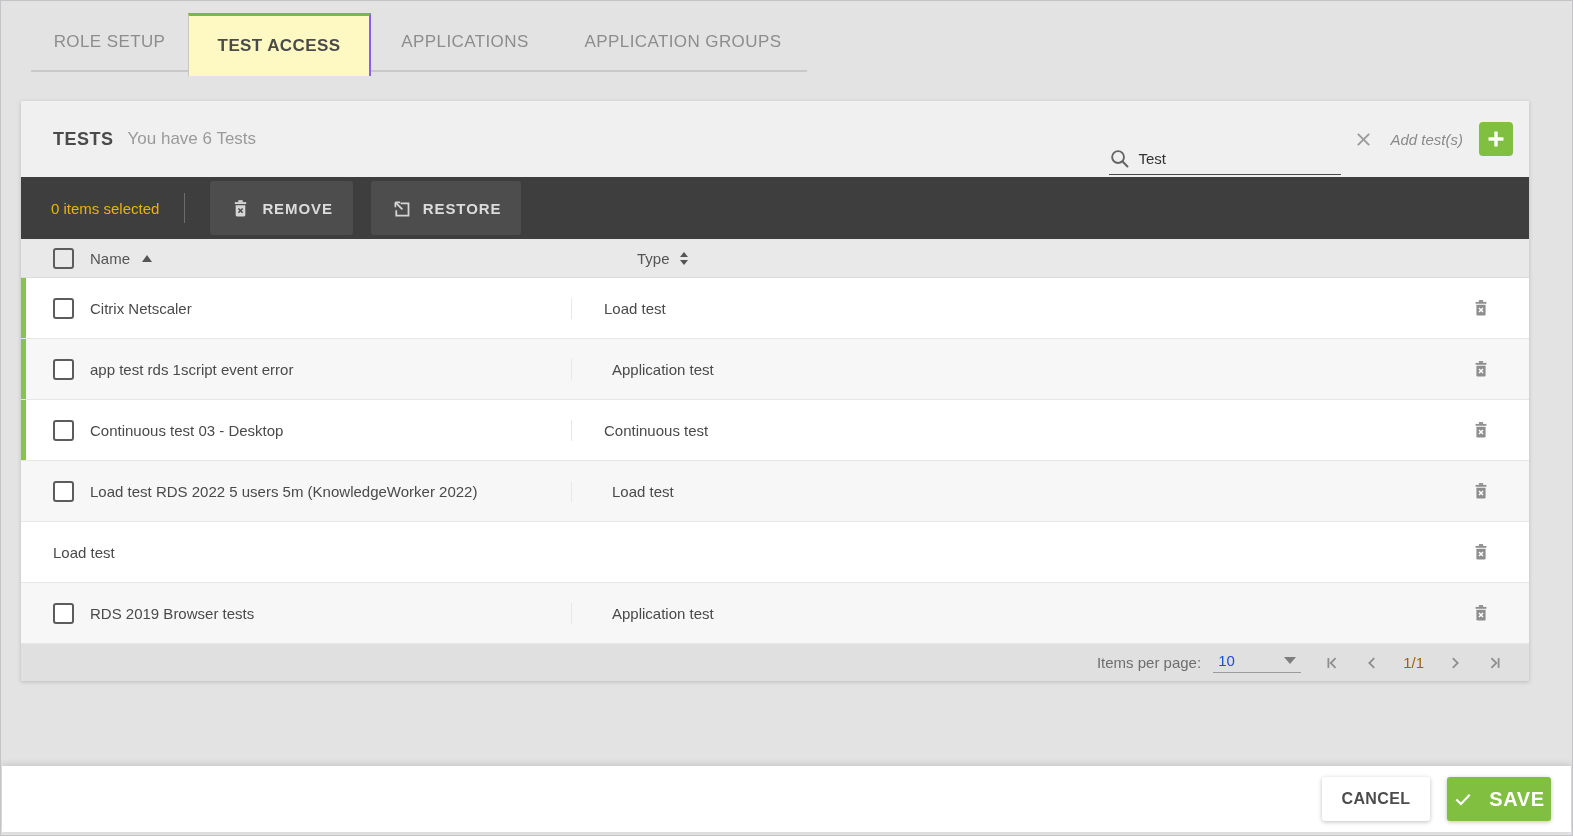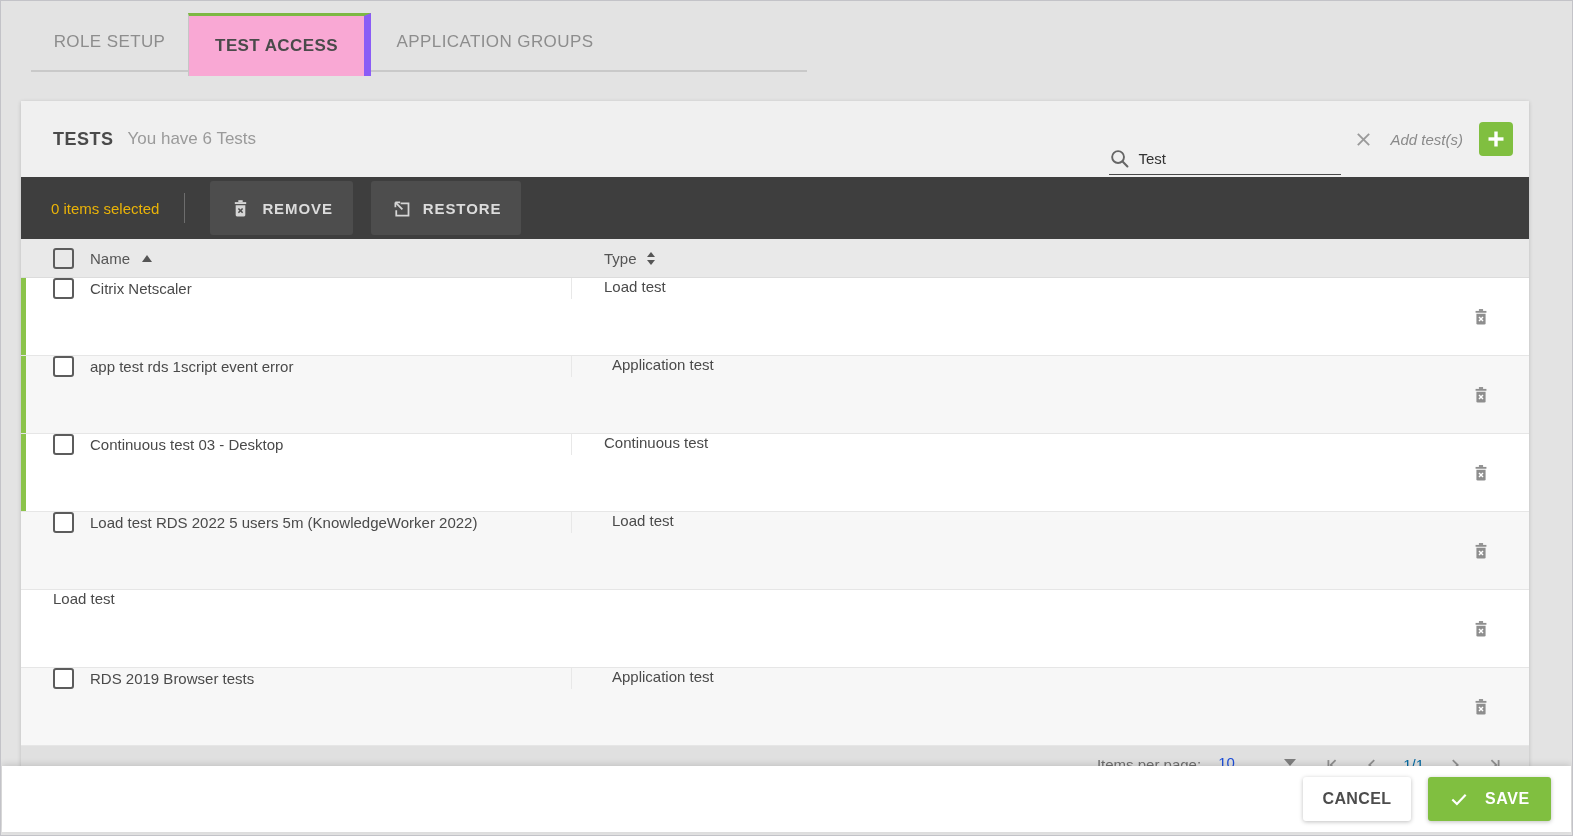--- a/index.html
+++ b/index.html
@@ -9,22 +9,22 @@
 
   
   .tabbar { position:absolute; left:30px; top:12px; width:776px; height:59px;
             display:flex; align-items:flex-end; border-bottom:2px solid #c9c9c9; }
   .tab { height:57px; display:flex; align-items:center; justify-content:center;
          color:#8d8d8d; font-size:17px; letter-spacing:0.4px; cursor:pointer; }
   .tab-role   { width:157px; }
   .tab-access { width:183px; }
   .tab-apps   { width:188px; }
   .tab-groups { width:248px; }
-  .tab.active { height:63px; margin-bottom:-6px; background:#f9a8d4; z-index:2;
-                border-left:1px solid #c6c6c6; border-right:7px solid #8b5cf6;
+  .tab.active { height:63px; margin-bottom:-6px; background:#fef9c3; z-index:2;
+                border-left:1px solid #c6c6c6; border-right:2px solid #8b5cf6;
                 border-top:3px solid var(--accent-green,#7db843);
                 color:#4a4a4a; font-weight:bold; }
 
   
   .panel { position:absolute; left:20px; top:100px; width:1508px; background:#fff;
            box-shadow:0 1px 4px rgba(0,0,0,0.18); }
 
   .panel-header { height:76px; background:#f0f0f0; display:flex; align-items:center;
                   padding:0 16px 0 32px; }
   .panel-title { font-size:18px; font-weight:bold; color:#4a4a4a; letter-spacing:0.5px; }
@@ -44,27 +44,27 @@
                   align-items:center; padding-left:30px; }
   .selection-text { color:#eab308; font-size:15px; }
   .toolbar-divider { width:1px; height:30px; background:#6d6d6d; margin:0 25px 0 25px; }
   .dark-btn { background:#4d4d4d; border:none; border-radius:3px; height:54px;
               padding:0 20px; display:flex; align-items:center; gap:11px; cursor:pointer;
               color:#dcdcdc; font-size:15px; font-weight:bold; letter-spacing:0.9px;
               font-family:"Liberation Sans",sans-serif; margin-right:18px; }
 
   
   .table-header { height:39px; background:#e9e9e9; display:flex; align-items:center;
-                  border-bottom:1px solid #dcdcdc; }
+                  border-bottom:1px solid #dcdcdc;gap:33px; }
   .cell-name { width:551px; display:flex; align-items:center; padding-left:32px; gap:16px; }
   .cell-type { flex:1; display:flex; align-items:center; padding-left:32px; gap:10px; }
   .hdr-label { font-size:15px; color:#555; }
   .checkbox { width:21px; height:21px; border:2px solid #5c5c5c; border-radius:3px;
               background:transparent; flex:none; cursor:pointer; }
-  .row { display:flex; align-items:flex-start; height:78px; background:#fff;
+  .row { display:flex; align-items:center; height:61px; background:#fff;
          border-bottom:1px solid #e6e6e6; position:relative; cursor:pointer; }
   .row.alt { background:#f7f7f7;gap:8px; }
   .row.highlighted::before { content:""; position:absolute; left:0; top:0; bottom:0;
                              width:5px; background:var(--row-highlight-green,#8bc34a); }
   .row .cell-name { border-right:1px solid #e8e8e8; }
   .row-text { font-size:15px; color:#4a4a4a; }
   .row-delete { position:absolute; right:38px; top:50%; transform:translateY(-50%);
                 background:none; border:none; cursor:pointer; display:flex; }
 
   
@@ -79,44 +79,45 @@
   .pagination { height:37px; background:#e0e0e0; display:flex; align-items:center;
                 justify-content:flex-end; padding-right:25px; }
   .ipp-label { font-size:15px; color:#6e6e6e; margin-right:12px; }
   .ipp-select { width:88px; border-bottom:1px solid #9a9a9a; display:flex; align-items:center;
                 justify-content:space-between; padding:0 5px 3px 5px; cursor:pointer; }
   .ipp-value { font-size:15px; color:#1d4ed8; }
   .caret-down { width:0; height:0; border-left:6px solid transparent; border-right:6px solid transparent;
                 border-top:7px solid #7d7d7d; }
   .page-nav { display:flex; align-items:center; gap:22px; margin-left:22px; }
   .page-nav button { background:none; border:none; cursor:pointer; display:flex; padding:0; }
-  .page-indicator { font-size:15px; color:#0369a1; }
+  .page-indicator { font-size:15px; color:#a16207; }
 
   
   .footer-bar { position:absolute; left:1px; right:1px; top:765px; height:66px; background:#fff;
                 box-shadow:0 -2px 6px rgba(0,0,0,0.12); display:flex; align-items:center;
                 justify-content:flex-end; gap:17px; padding-right:20px; }
   .cancel-btn { width:108px; height:44px; background:#fff; border:none; border-radius:3px;
                 box-shadow:0 1px 4px rgba(0,0,0,0.25); color:#4c4c4c; font-size:16px;
                 font-weight:bold; letter-spacing:0.4px; cursor:pointer;
                 font-family:"Liberation Sans",sans-serif; }
-  .save-btn { width:123px; height:44px; background:var(--button-green,#80bf40); border:none;
-              border-radius:3px; box-shadow:0 1px 4px rgba(0,0,0,0.25); color:#fff; font-size:16px;
+  .save-btn { width:104px; height:44px; background:var(--button-green,#80bf40); border:none;
+              border-radius:3px; box-shadow:0 1px 4px rgba(0,0,0,0.25); color:#fff; font-size:20px;
               font-weight:bold; letter-spacing:0.6px; cursor:pointer; display:flex;
               align-items:center; justify-content:center; gap:16px;
               font-family:"Liberation Sans",sans-serif; }
 </style>
 </head>
 <body>
 
 <div class="screen">
 
   <div class="tabbar">
     <div class="tab tab-role">ROLE SETUP</div>
     <div class="tab tab-access active">TEST ACCESS</div>
+    <div class="tab tab-apps">APPLICATIONS</div>
     <div class="tab tab-groups">APPLICATION GROUPS</div>
   </div>
 
   <div class="panel">
 
     <div class="panel-header">
       <span class="panel-title">TESTS</span>
       <span class="panel-subtitle">You have 6 Tests</span>
 
       <div class="header-right">

